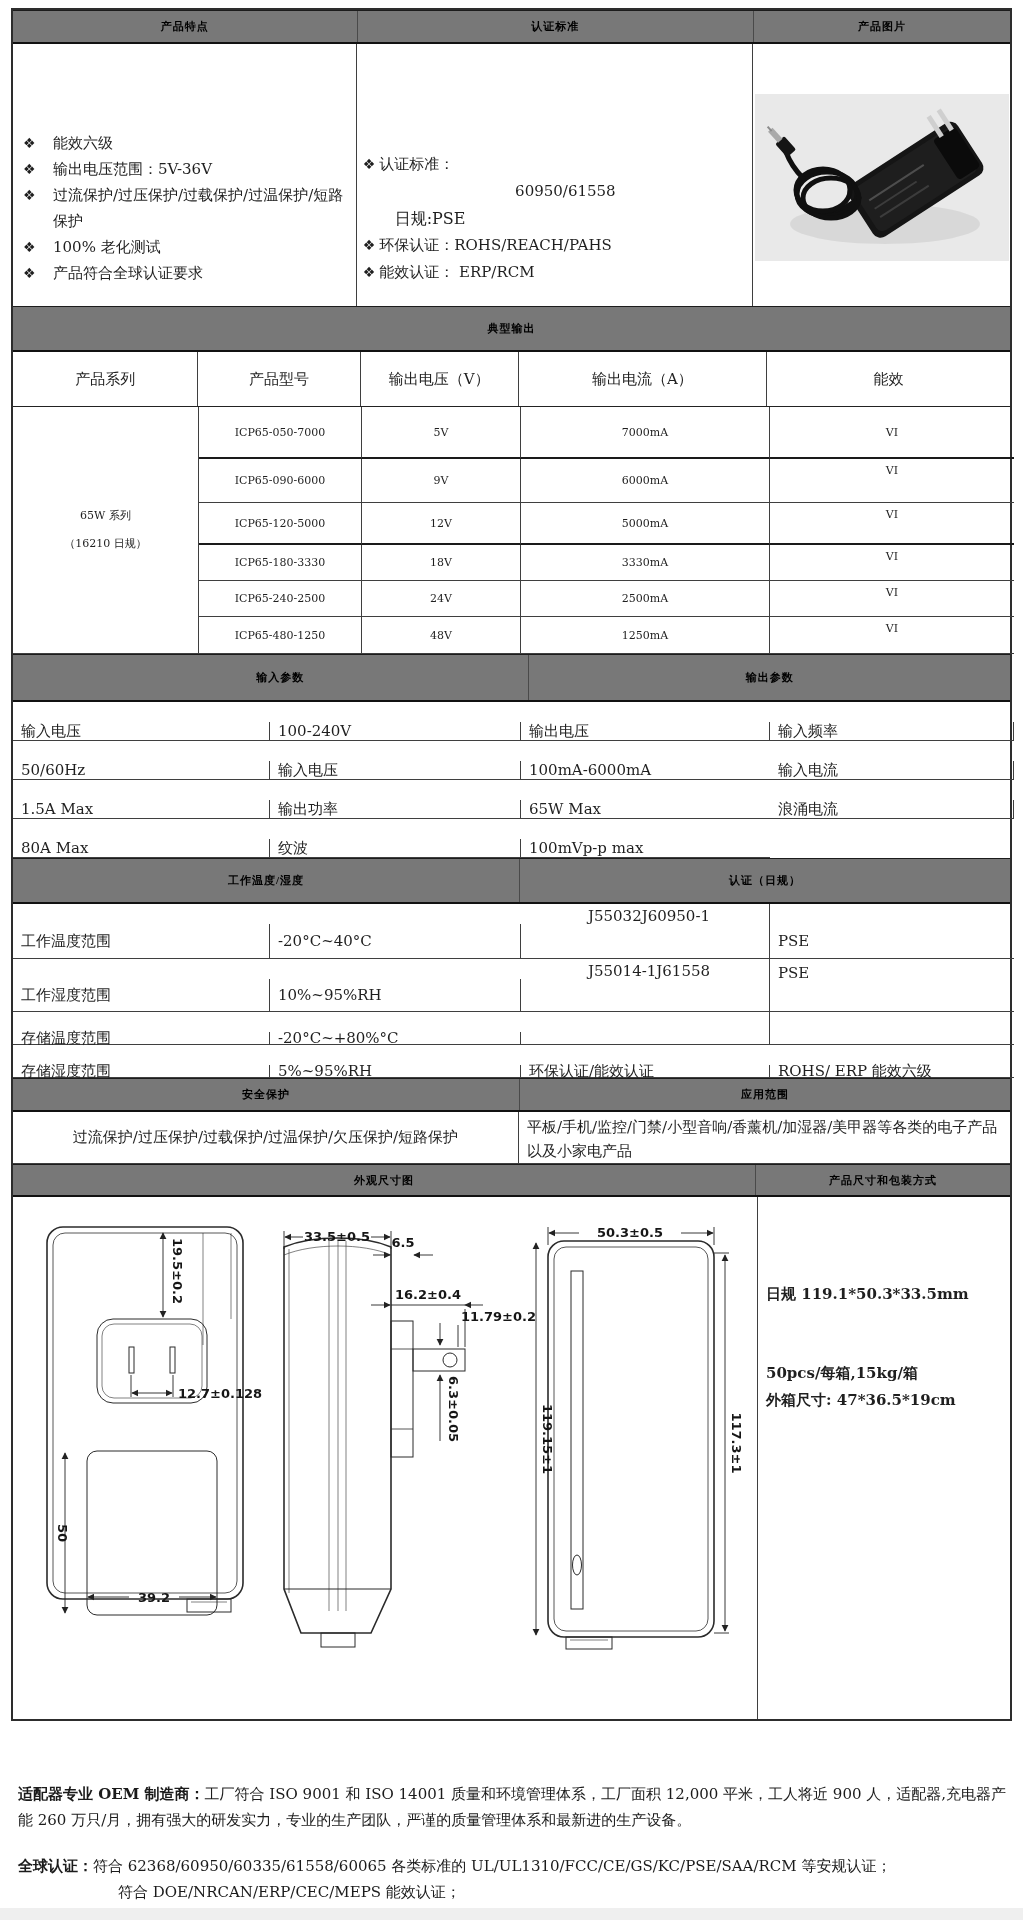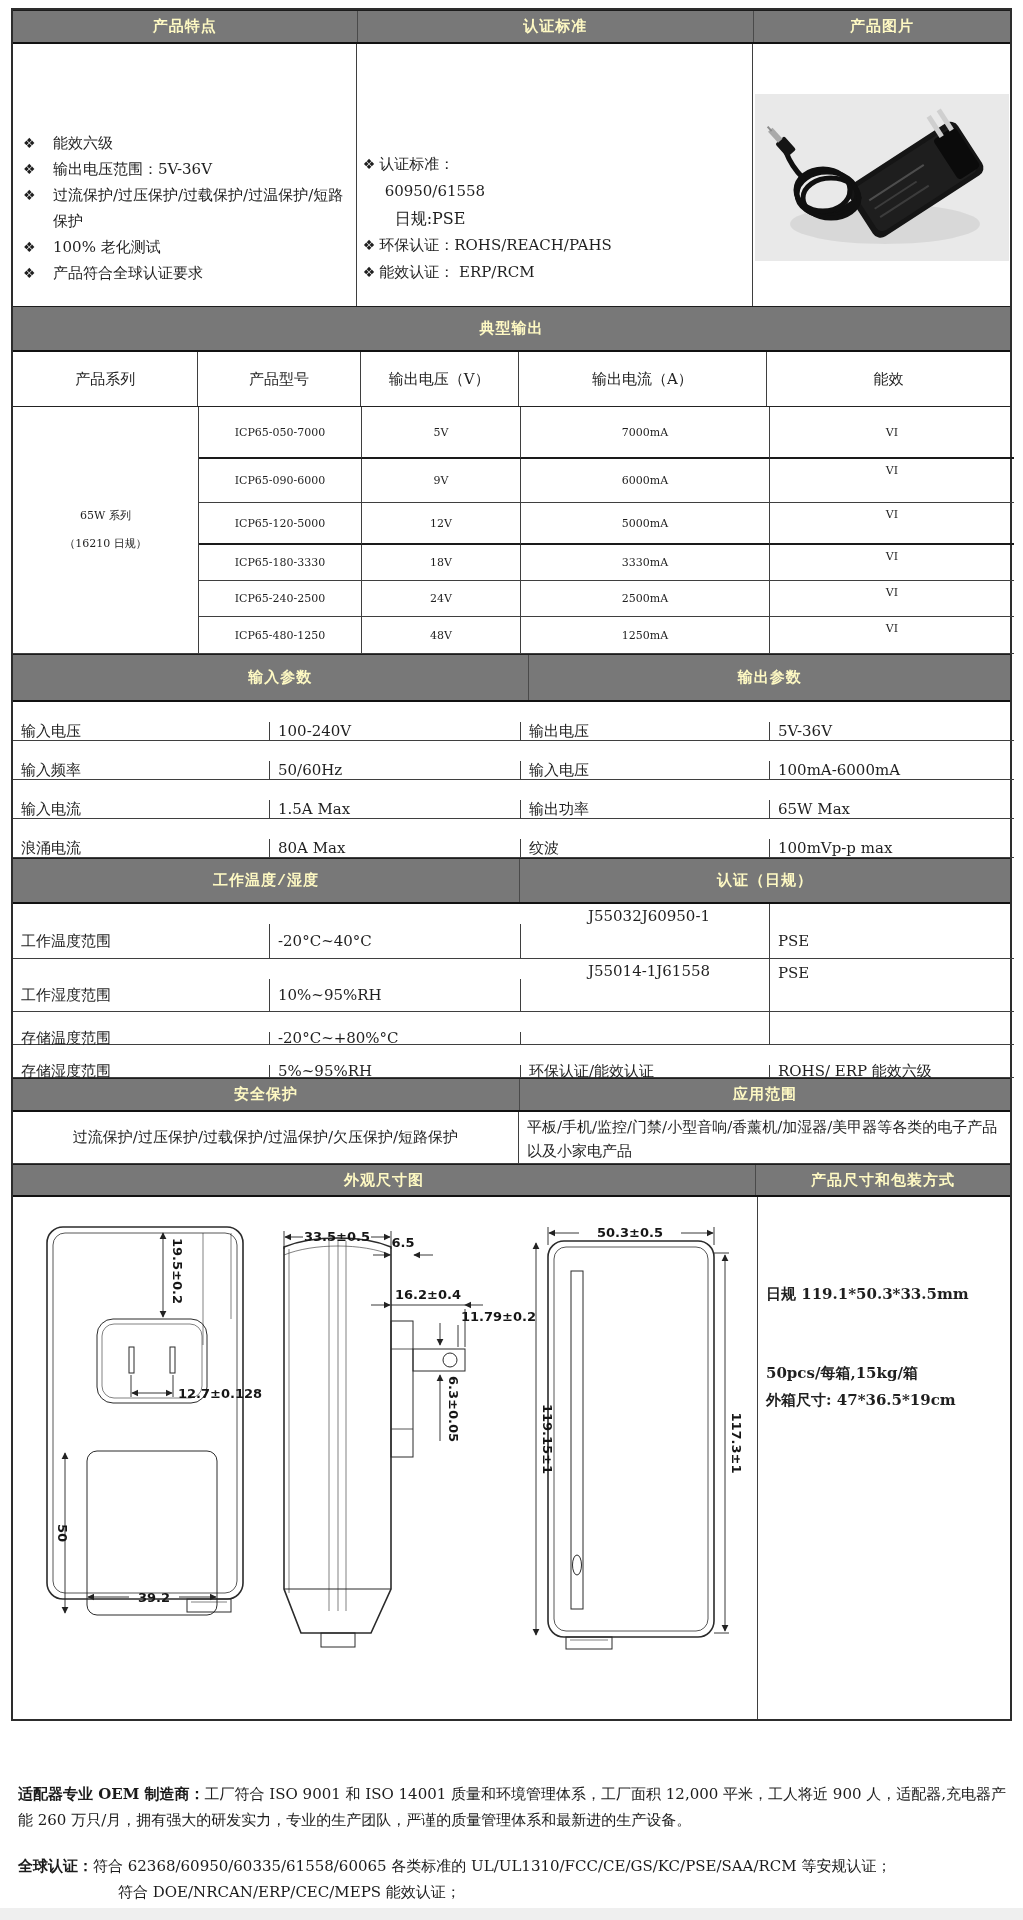--- a/index.html
+++ b/index.html
@@ -7,40 +7,40 @@
   body {
     width:1023px; height:1920px; position:relative; overflow:hidden;
     background:#ffffff; color:#1f1f1f;
     font-family:"DejaVu Serif","Liberation Serif",serif; font-size:15px;
   }
   .sheet { width:1001px; margin:8px 11px 0 11px; border:2px solid #2d2d2d; }
   
   .band { display:flex; background:#787878; border-top:1px solid #1c1c1c; border-bottom:2px solid #111; }
   .band-cell {
     display:flex; align-items:center; justify-content:center;
-    color:#fef9c3; font-family:Liberation Mono, monospace;
-    font-weight:bold; font-size:15px; letter-spacing:1px;
+    color:#000000; font-family:Liberation Serif, serif;
+    font-weight:bold; font-size:11px; letter-spacing:1px;
   }
   .band-cell + .band-cell { border-left:1px solid #4a4a4a; }
   .band.h34 { height:34px; } .band.h46 { height:46px; } .band.h48 { height:48px;padding-left:19px; } .band.h33 { height:33px; }
   .cell { border-right:1px solid #3f3f3f; border-bottom:1px solid #3f3f3f; }
   .cell.last { border-right:none; }
   .center { display:flex; align-items:center; justify-content:center; text-align:center; }
   .vleft  { display:flex; align-items:center; padding-left:8px;margin-top:20px; }
   
   .top-body { display:flex; height:262px; }
   .top-body .cell { border-bottom:none; }
   .features { width:345px; display:flex; flex-direction:column; justify-content:flex-end; padding:0 6px 20px 10px; }
   .feat { display:flex; line-height:26px; }
   .feat .b { width:30px; flex:none; font-size:14px; }
   .feat .t { flex:1; }
   .certs { width:398px; display:flex; flex-direction:column; justify-content:flex-end; padding:0 6px 20px 6px; }
   .cert-line { display:flex; line-height:27px; }
   .cert-line .b { flex:none; font-size:14px; margin-right:4px; }
-  .cert-line.ind1 { padding-left:22px; }
+  .cert-line.ind1 { padding-left:22px;justify-content:center; }
   .cert-line.ind2 { padding-left:32px; font-size:16px; }
   .photo-cell { width:258px; }
   .photo-cell svg { display:block; margin:50px auto 0 auto; }
   
   .t-head { display:flex; height:55px; border-bottom:1.5px solid #222; }
   .t-head .cell { border-bottom:none; font-size:15px; }
   .c1{width:186px;} .c2{width:163px;} .c3{width:159px;} .c4{width:249px;} .c5{width:244px; border-right:none;}
   .t-grid { display:grid; grid-template-columns:186px 163px 159px 249px 244px;
             grid-template-rows:52px 44px 42px 36px 36px 37px; }
   .t-grid .cell { font-size:11px; }
@@ -207,21 +207,20 @@
   </div>
 
   <div class="band h48">
     <div class="band-cell" style="width:508px">输入参数</div>
     <div class="band-cell" style="width:493px">输出参数</div>
   </div>
   <div class="p-grid">
     <div class="cell vleft">输入电压</div>
     <div class="cell vleft">100-240V</div>
     <div class="cell vleft">输出电压</div>
-    <div class="cell vleft last">5V-36V</div>
 
     <div class="cell vleft">输入频率</div>
     <div class="cell vleft">50/60Hz</div>
     <div class="cell vleft">输入电压</div>
     <div class="cell vleft last">100mA-6000mA</div>
 
     <div class="cell vleft">输入电流</div>
     <div class="cell vleft">1.5A Max</div>
     <div class="cell vleft">输出功率</div>
     <div class="cell vleft last">65W Max</div>

